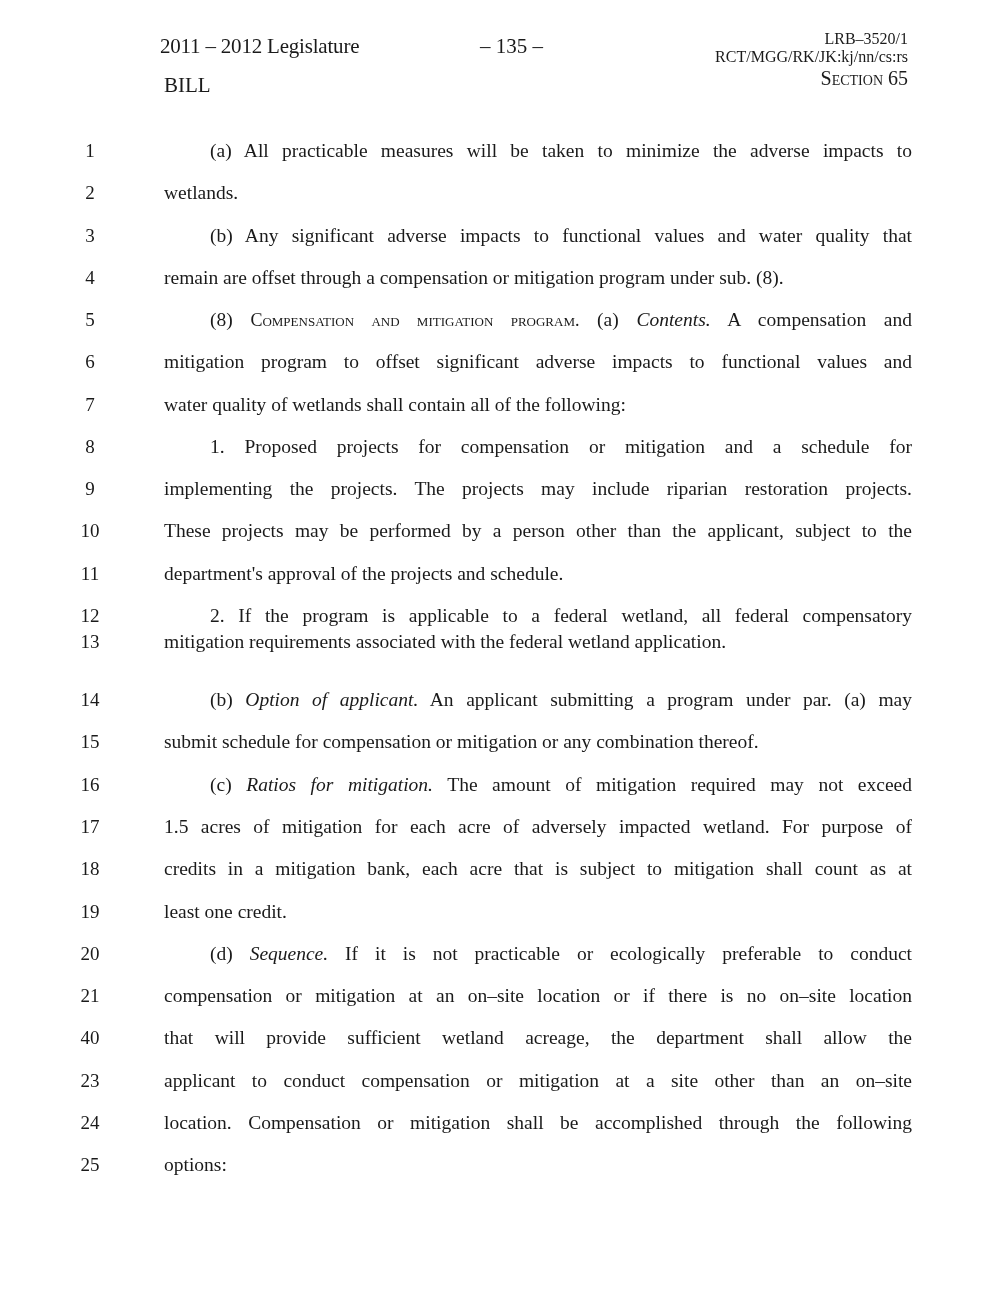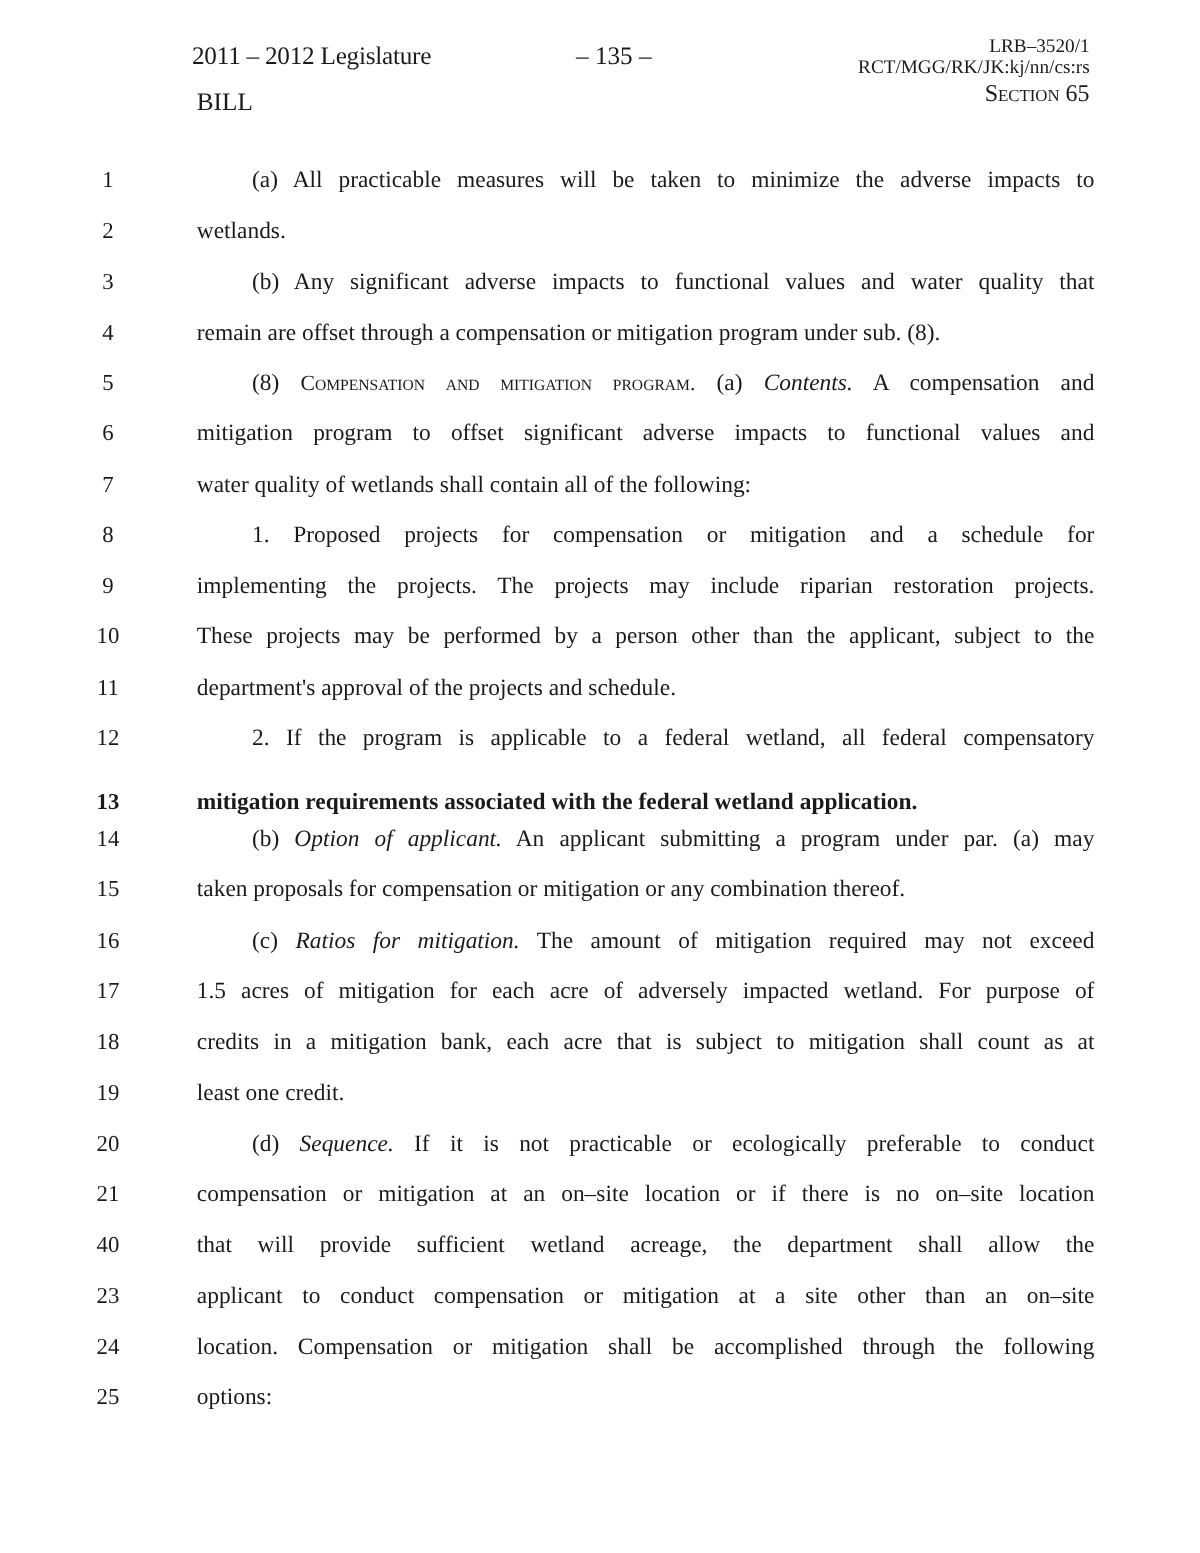--- a/index.html
+++ b/index.html
@@ -167,31 +167,31 @@
         <span class="ltext" style="white-space: normal;"><span>These projects may be performed by a person other than the applicant, subject to the</span></span>
       </div>
       <div class="line" style="top: 562.5px;">
         <span class="lnum">11</span>
         <span class="ltext noj"><span>department's approval of the projects and schedule.</span></span>
       </div>
       <div class="line" style="top: 604.75px;">
         <span class="lnum">12</span>
         <span class="ltext indent" style="white-space: normal;"><span>2.  If the program is applicable to a federal wetland, all federal compensatory</span></span>
       </div>
-      <div class="line" style="top: 658px; font-weight: bold;">
+      <div class="line" style="top: 631px;">
         <span class="lnum">13</span>
         <span class="ltext noj"><span>mitigation requirements associated with the federal wetland application.</span></span>
       </div>
       <div class="line" style="top: 689.25px;">
         <span class="lnum">14</span>
         <span class="ltext indent" style="white-space: normal;"><span>(b) </span><span class="it">Option of applicant.</span><span>  An applicant submitting a program under par. (a) may</span></span>
       </div>
       <div class="line" style="top: 731px;">
         <span class="lnum">15</span>
-        <span class="ltext noj"><span>taken proposals for compensation or mitigation or any combination thereof.</span></span>
+        <span class="ltext noj"><span>submit schedule for compensation or mitigation or any combination thereof.</span></span>
       </div>
       <div class="line" style="top: 773.75px;">
         <span class="lnum">16</span>
         <span class="ltext indent" style="white-space: normal;"><span>(c)  </span><span class="it">Ratios for mitigation.</span><span>  The amount of mitigation required may not exceed</span></span>
       </div>
       <div class="line" style="top: 816px;">
         <span class="lnum">17</span>
         <span class="ltext" style="white-space: normal;"><span>1.5 acres of mitigation for each acre of adversely impacted wetland.  For purpose of</span></span>
       </div>
       <div class="line" style="top: 858.25px; padding-left: 12px;">

